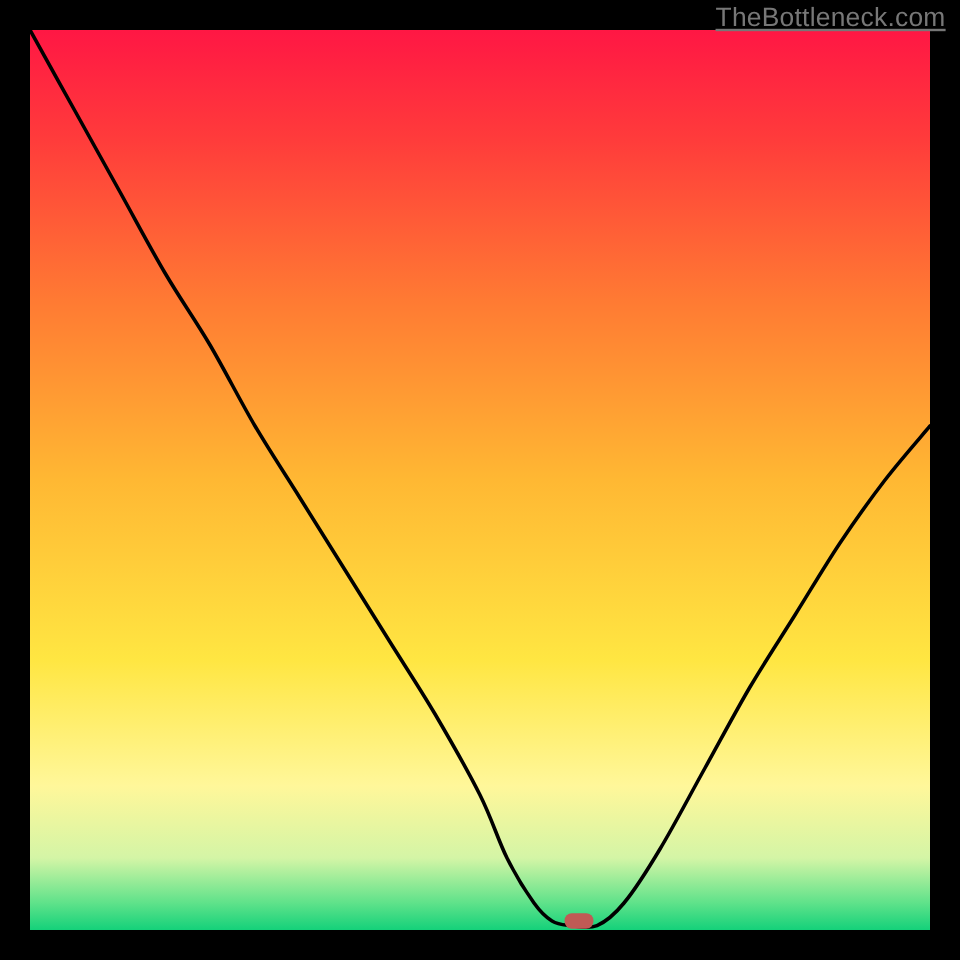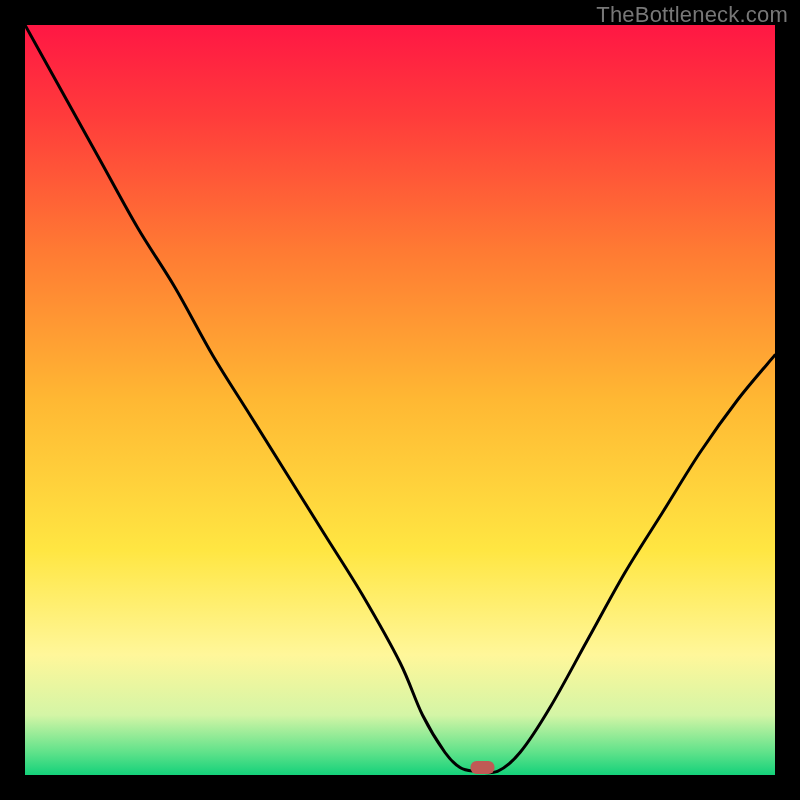--- a/index.html
+++ b/index.html
@@ -21,20 +21,21 @@
   }
   .watermark {
     position: absolute;
     top: 2px;
     right: 12px;
     color: #777;
     font-size: 22px;
     font-weight: 500;
     letter-spacing: 0.2px;
     z-index: 10;
+    text-decoration: underline;
   }
   svg.plot {
     position: absolute;
     left: 25px;
     top: 25px;
     width: 750px;
     height: 750px;
     display: block;
   }
 </style>

